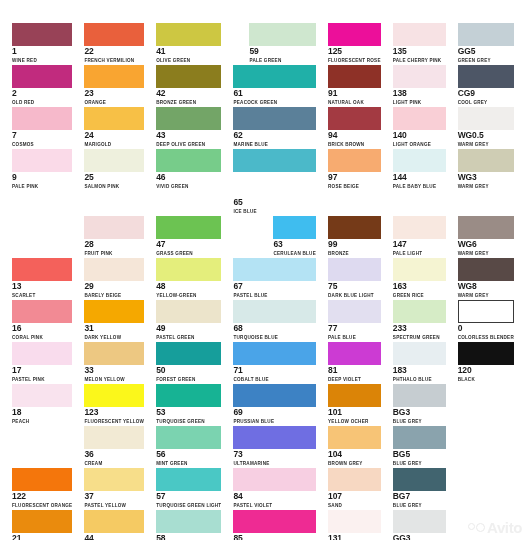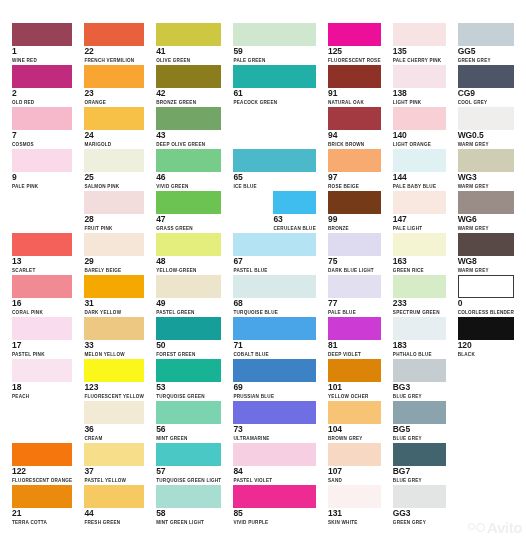--- a/index.html
+++ b/index.html
@@ -110,21 +110,21 @@
         <span class="name">FRENCH VERMILION</span>
       </div>
     </div>
     <div class="cell" style="grid-area: 1 / 3;">
       <div class="swatch" style="background: rgb(205, 199, 66);"></div>
       <div class="meta">
         <span class="code">41</span>
         <span class="name">OLIVE GREEN</span>
       </div>
     </div>
-    <div class="cell" style="grid-area: 1 / 4;">
+    <div class="cell" style="grid-area: 1 / 4; margin-left: 16px;">
       <div class="swatch" style="background: rgb(207, 231, 207);"></div>
       <div class="meta">
         <span class="code">59</span>
         <span class="name">PALE GREEN</span>
       </div>
     </div>
     <div class="cell" style="grid-area: 1 / 5;">
       <div class="swatch" style="background: rgb(236, 15, 154);"></div>
       <div class="meta">
         <span class="code">125</span>
@@ -208,20 +208,27 @@
         <span class="name">MARIGOLD</span>
       </div>
     </div>
     <div class="cell" style="grid-area: 3 / 3;">
       <div class="swatch" style="background: rgb(115, 165, 103);"></div>
       <div class="meta">
         <span class="code">43</span>
         <span class="name">DEEP OLIVE GREEN</span>
       </div>
     </div>
+    <div class="cell" style="grid-area: 3 / 4;">
+      <div class="swatch" style="background: rgb(91, 128, 153);"></div>
+      <div class="meta">
+        <span class="code">62</span>
+        <span class="name">MARINE BLUE</span>
+      </div>
+    </div>
     <div class="cell" style="grid-area: 3 / 5;">
       <div class="swatch" style="background: rgb(163, 58, 66);"></div>
       <div class="meta">
         <span class="code">94</span>
         <span class="name">BRICK BROWN</span>
       </div>
     </div>
     <div class="cell" style="grid-area: 3 / 6;">
       <div class="swatch" style="background: rgb(249, 207, 214);"></div>
       <div class="meta">
@@ -250,21 +257,21 @@
         <span class="name">SALMON PINK</span>
       </div>
     </div>
     <div class="cell" style="grid-area: 4 / 3;">
       <div class="swatch" style="background: rgb(119, 204, 138);"></div>
       <div class="meta">
         <span class="code">46</span>
         <span class="name">VIVID GREEN</span>
       </div>
     </div>
-    <div class="cell" style="grid-area: 4 / 4;">
+    <div class="cell" style="grid-area: 4 / 4; gap: 25px;">
       <div class="swatch" style="background: rgb(75, 185, 201);"></div>
       <div class="meta">
         <span class="code">65</span>
         <span class="name">ICE BLUE</span>
       </div>
     </div>
     <div class="cell" style="grid-area: 4 / 5;">
       <div class="swatch" style="background: rgb(247, 171, 112);"></div>
       <div class="meta">
         <span class="code">97</span>

